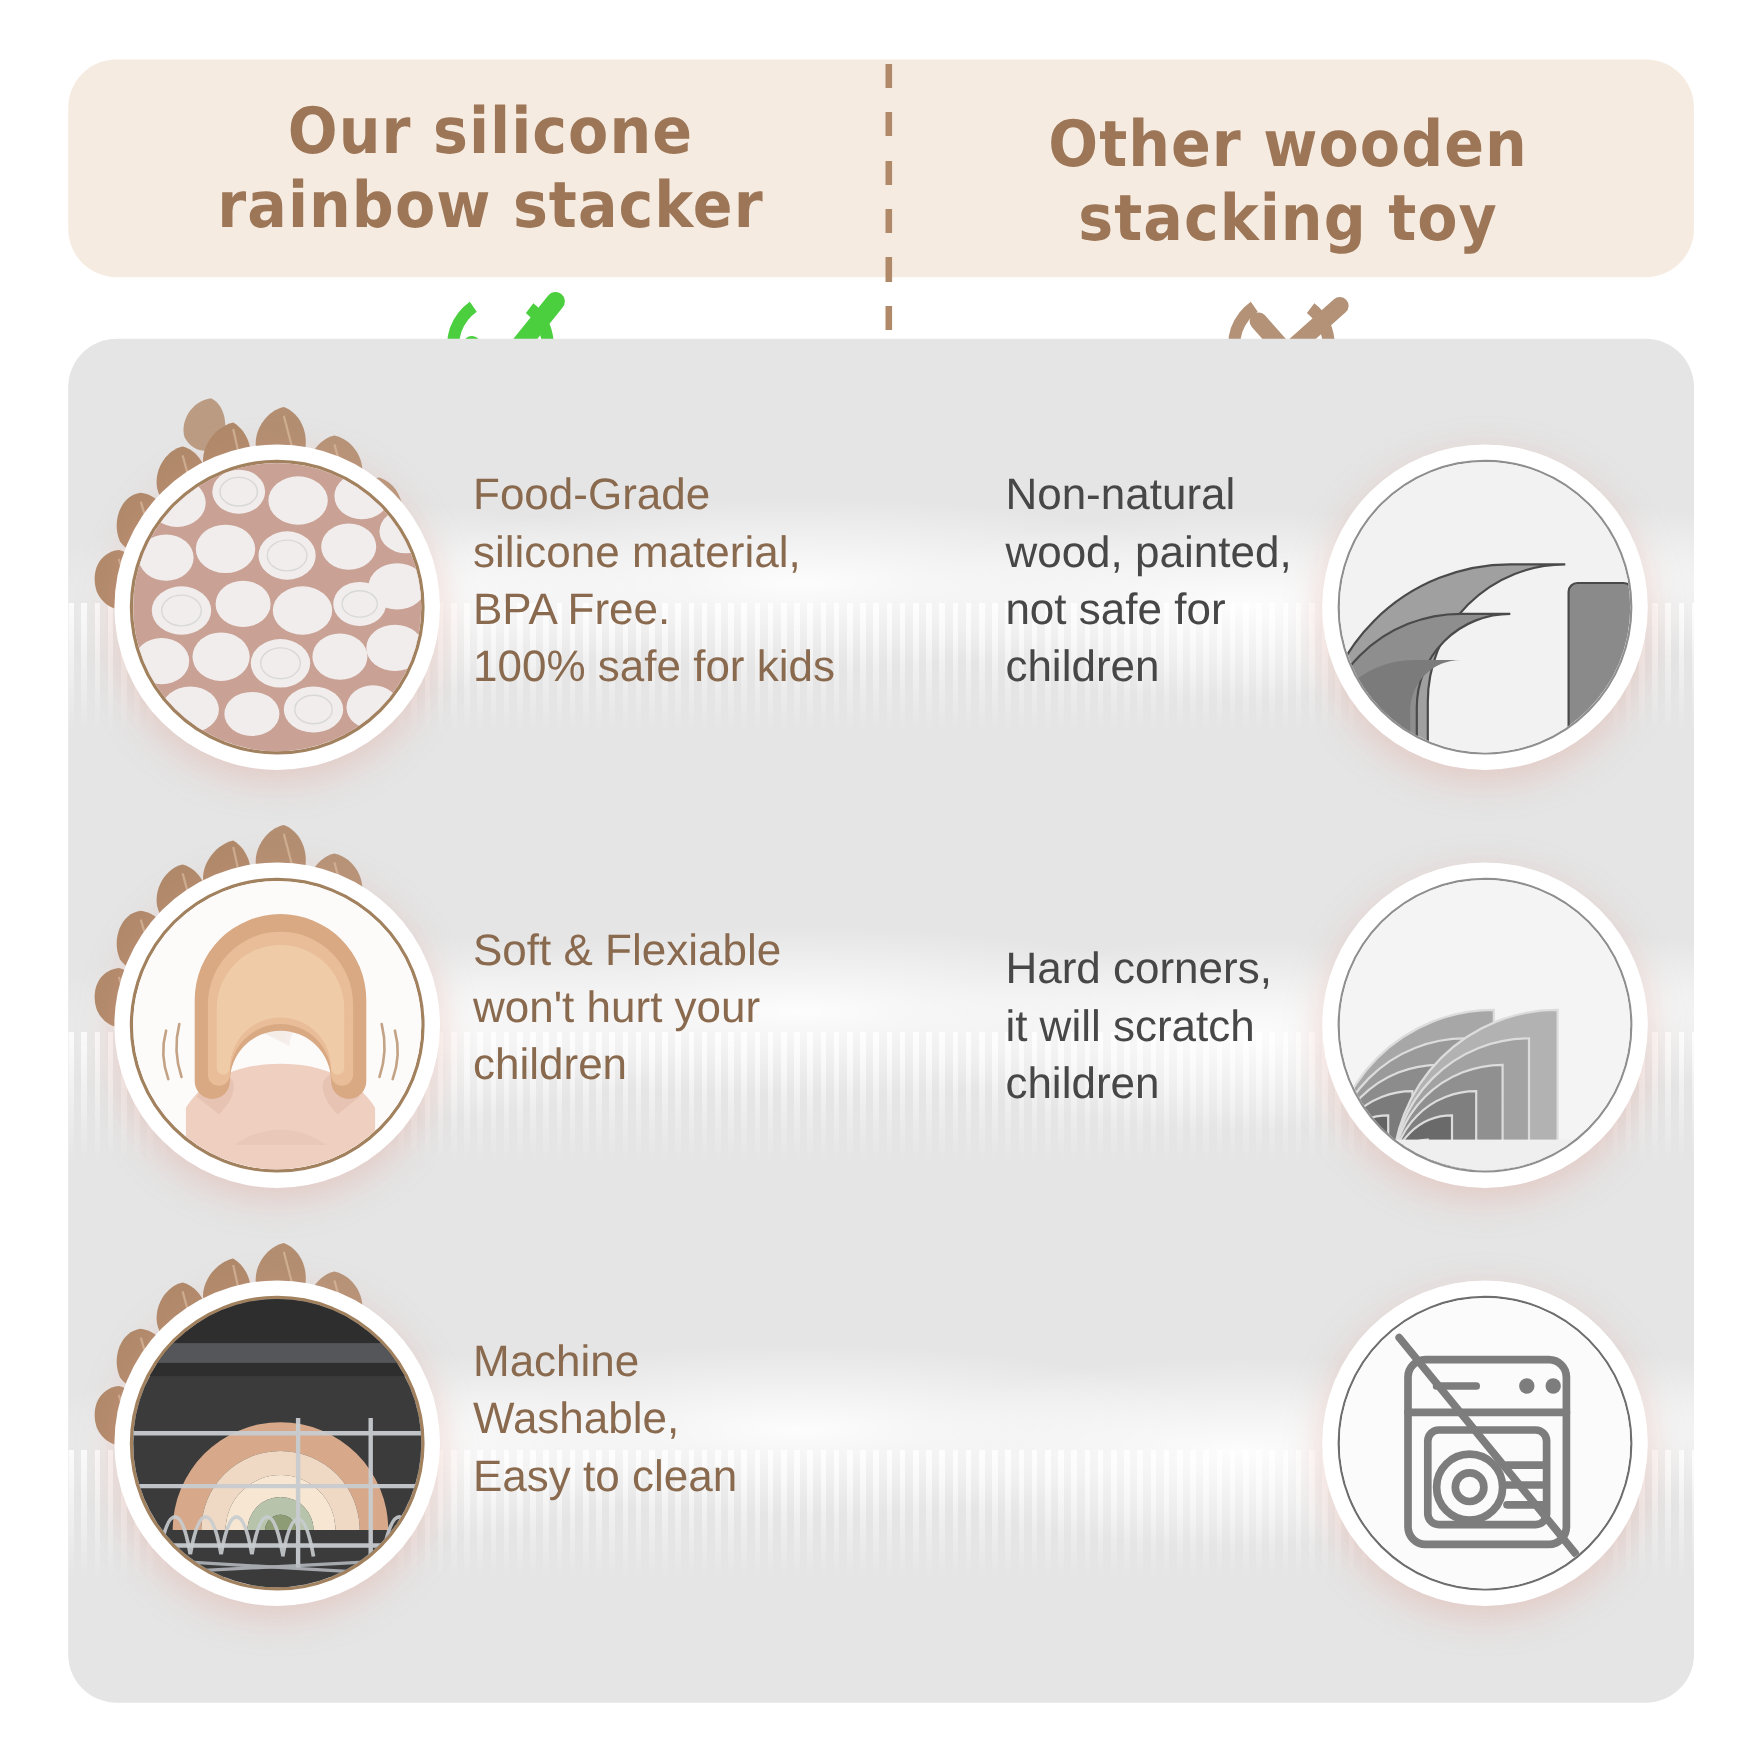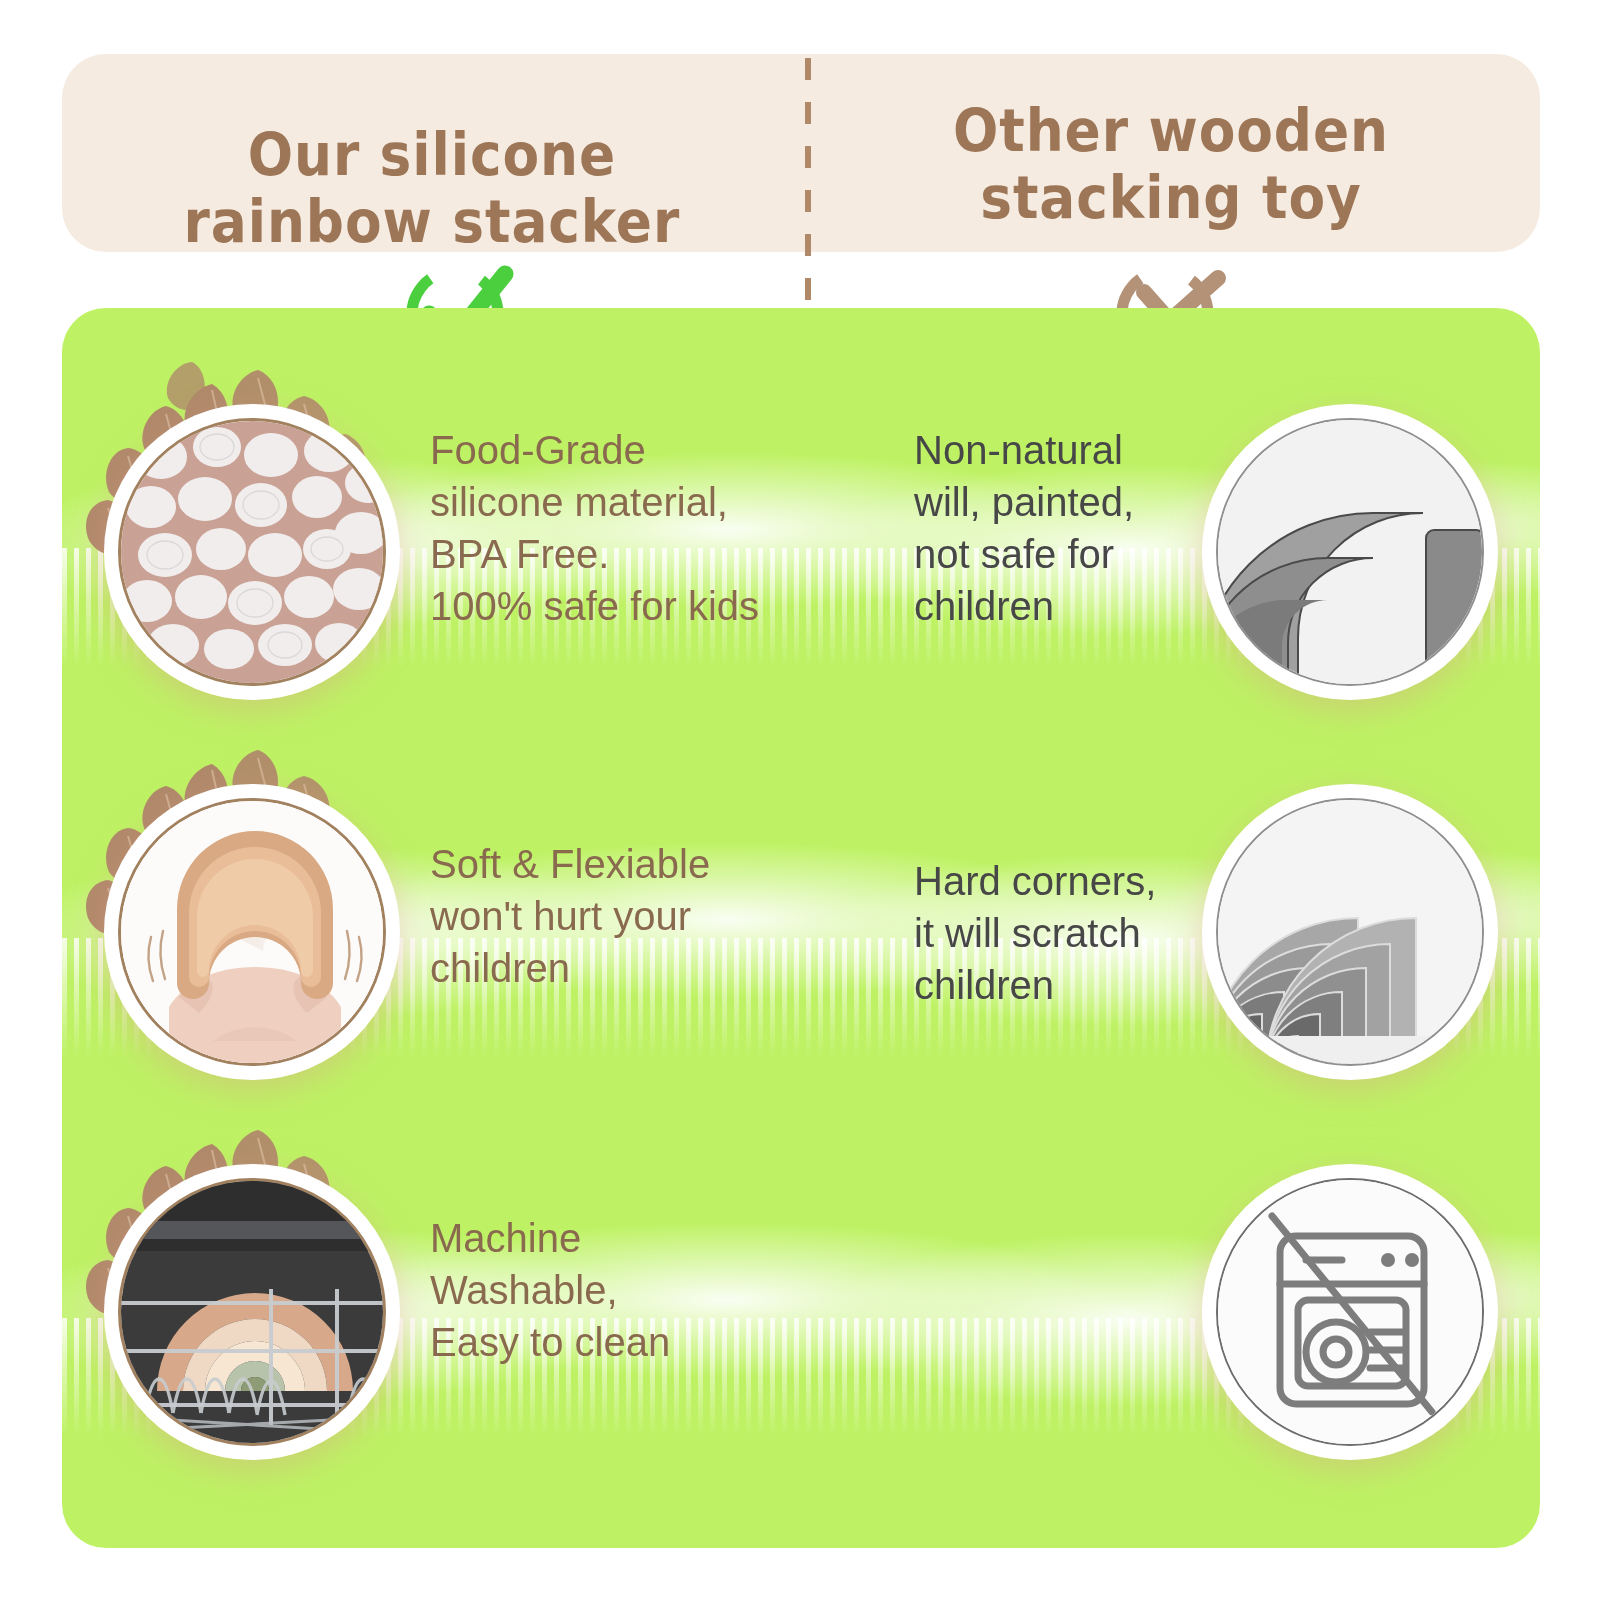--- a/index.html
+++ b/index.html
@@ -14,38 +14,38 @@
 
   
   .header-panel{
     position:absolute;left:62px;top:54px;width:1478px;height:198px;
     background:#f6ebe1;border-radius:44px;
   }
   .header-col{
     position:absolute;top:0;height:198px;
     display:flex;align-items:center;justify-content:center;
   }
-  .header-col.left{left:0;width:740px;margin-top:36px;}
+  .header-col.left{left:14px;width:740px;}
   .header-col.right{left:740px;width:738px;margin-top:12px;}
   .header-text{
     color:#9c7656;
     font-family:"DejaVu Sans", sans-serif;
     font-weight:bold;
     font-size:58px;
     line-height:1.16;
     text-align:center;
     letter-spacing:1px;
     white-space:pre-line;
     transform:scaleX(0.92);
   }
 
   
   .body-panel{
     position:absolute;left:62px;top:308px;width:1478px;height:1240px;
-    background:#bef264;border-radius:44px;overflow:hidden;
+    background:#e5e5e5;border-radius:44px;overflow:hidden;
   }
 
   
   .cloud{
     position:absolute;left:0;width:1478px;height:330px;
     background:
       radial-gradient(ellipse 430px 120px at 18% 50%, rgba(255,255,255,.95) 0%, rgba(255,255,255,.0) 72%),
       radial-gradient(ellipse 520px 105px at 45% 46%, rgba(255,255,255,.92) 0%, rgba(255,255,255,0) 74%),
       radial-gradient(ellipse 430px 120px at 72% 52%, rgba(255,255,255,.92) 0%, rgba(255,255,255,0) 72%),
       radial-gradient(ellipse 380px 95px at 92% 46%, rgba(255,255,255,.85) 0%, rgba(255,255,255,0) 75%);
@@ -224,21 +224,21 @@
           </svg>
         </div>
       </div>
 
       <div class="txt left-t t1">Food-Grade
 silicone material,
 BPA Free.
 100% safe for kids</div>
 
       <div class="txt right-t t1">Non-natural
-will, painted,
+wood, painted,
 not safe for
 children</div>
 
       <div class="circle right-c">
         <div class="inner">
           <svg viewBox="0 0 268 268" width="268" height="268">
             <rect width="268" height="268" fill="#f2f2f2"></rect>
             <path d="M-20 268 A175 175 0 0 1 155 93 L205 93 A125 125 0 0 0 80 218 L80 268z" fill="#a0a0a0"></path>
             <path d="M-20 268 A175 175 0 0 1 155 93 L205 93 A125 125 0 0 0 80 218 L80 268z" fill="none" stroke="#4a4a4a" stroke-width="2"></path>
             <path d="M-20 268 A130 130 0 0 1 110 138 L155 138 A85 85 0 0 0 70 223 L70 268z" fill="#8e8e8e"></path>

